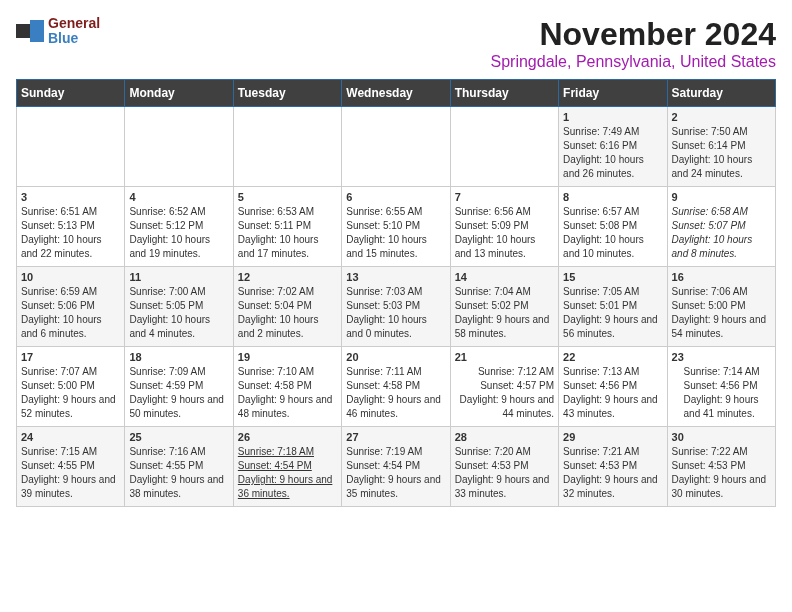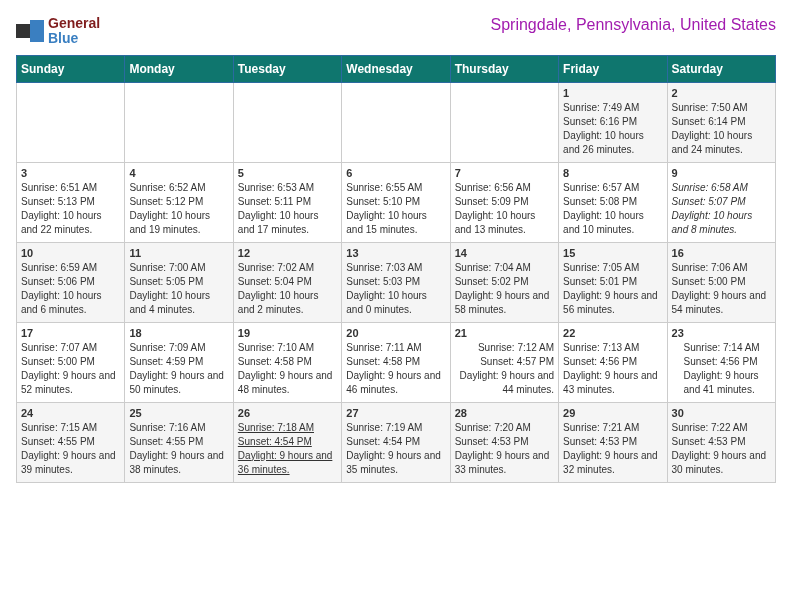--- a/index.html
+++ b/index.html
@@ -38,21 +38,21 @@
       font-size: 16px;
       font-weight: normal;
       color: #a21caf;
     }
     table {
       width: 100%;
       border-collapse: collapse;
       table-layout: fixed;
     }
     thead tr th {
-      background-color: #0f766e;
+      background-color: #404040;
       color: #fff;
       font-size: 12px;
       font-weight: bold;
       padding: 6px 4px;
       text-align: left;
       border: 1px solid #2a6aa0;
     }
     tbody tr td {
       border: 1px solid #ccc;
       vertical-align: top;
@@ -91,20 +91,21 @@
         <rect x="0" y="4" width="14" height="14" fill="#333"></rect>
         <polygon points="14,0 28,0 28,22 14,22" fill="#3a7fc1"></polygon>
       </svg>
       <div style="display:flex;flex-direction:column;margin-left:2px;">
         <span style="font-size:14px;font-weight:bold;color:#7f1d1d;line-height:1.1;">General</span>
         <span style="font-size:14px;font-weight:bold;color:#3a7fc1;line-height:1.1;">Blue</span>
       </div>
     </div>
   </div>
   <div class="title-area">
+    <h1>November 2024</h1>
     <h2>Springdale, Pennsylvania, United States</h2>
   </div>
 </div>
 
 <table>
   <thead>
     <tr id="header-row">
         <th>Sunday</th>
         <th>Monday</th>
         <th>Tuesday</th>

